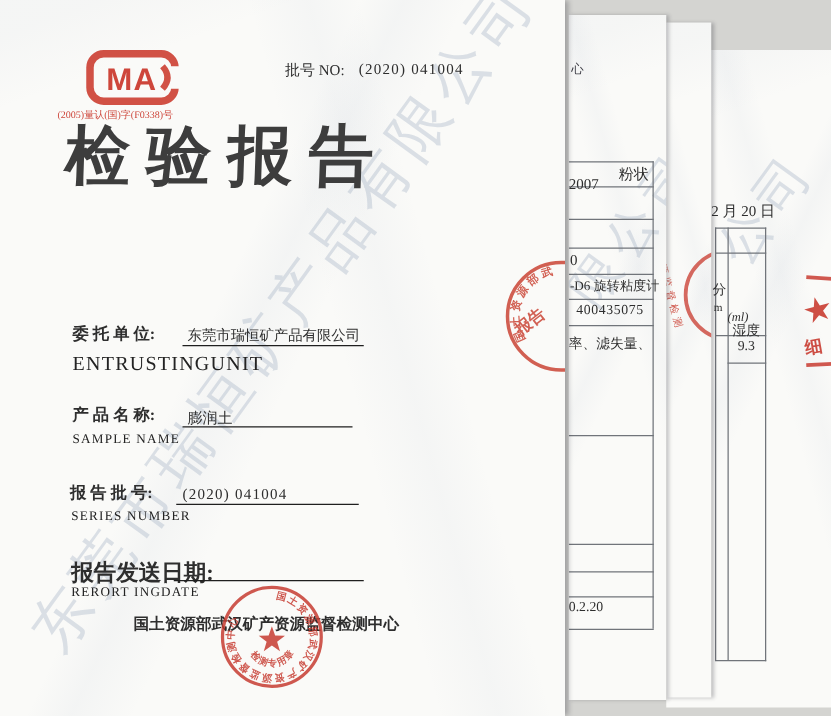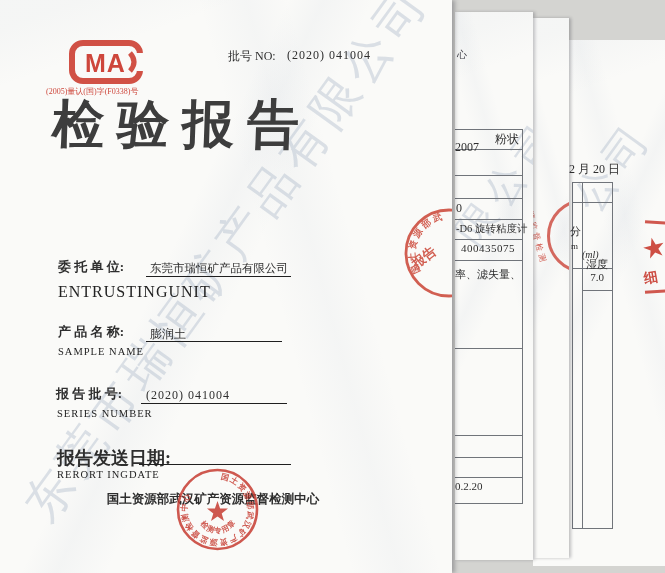--- a/index.html
+++ b/index.html
@@ -39,21 +39,21 @@
     <div class="hline" style="left:49px;top:250px;width:31px;"></div>
     <div class="hline" style="left:39px;top:488px;width:41px;"></div>
     <div class="vline" style="left:39px;top:142px;height:346px;"></div>
     <div class="vline" style="left:49px;top:142px;height:346px;"></div>
     <div class="vline" style="left:79px;top:142px;height:347px;"></div>
 
     <div class="abs cjk" style="left:37px;top:184px;font-size:11px;">分</div>
     <div class="abs cjk" style="left:38px;top:201px;font-size:9px;">m</div>
     <div class="abs cjk" style="left:49px;top:195px;width:30px;text-align:center;font-size:11px;margin-top:22px;">湿度</div>
     <div class="abs cjk" style="left:49px;top:209px;width:30px;font-size:10px;font-style:italic;">(ml)</div>
-    <div class="abs cjk" style="left:49px;top:231px;width:30px;text-align:center;font-size:11px;">7.0</div>
+    <div class="abs cjk" style="left:49px;top:231px;width:30px;text-align:center;font-size:11px;">9.3</div>
 
     <div class="stampfrag" style="left:112px;top:181px;width:23px;height:3px;background:rgba(198,48,36,0.8);transform:rotate(4deg);"></div>
     <div class="stampfrag" style="left:109px;top:192px;font-size:27px;transform:rotate(-14deg);">★</div>
     <div class="stampfrag" style="left:111px;top:229px;font-size:14px;transform:rotate(-10deg);font-weight:700;">细</div>
     <div class="stampfrag" style="left:112px;top:250px;width:25px;height:3px;background:rgba(198,48,36,0.8);transform:rotate(-3deg);"></div>
   </div>
 
   <div class="page" style="left:533px;top:18px;width:36px;height:540px;z-index:2;
               box-shadow:2px 0 3px rgba(40,40,50,0.28);">
 

